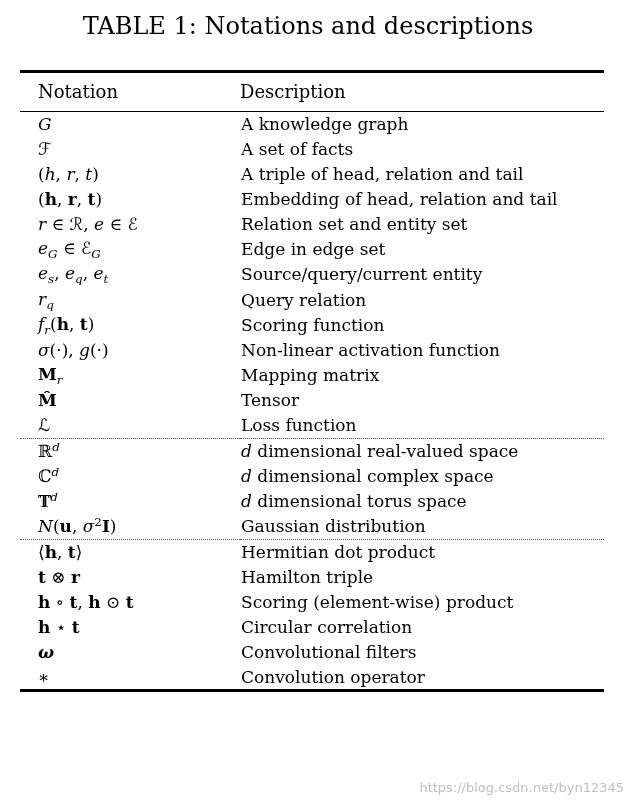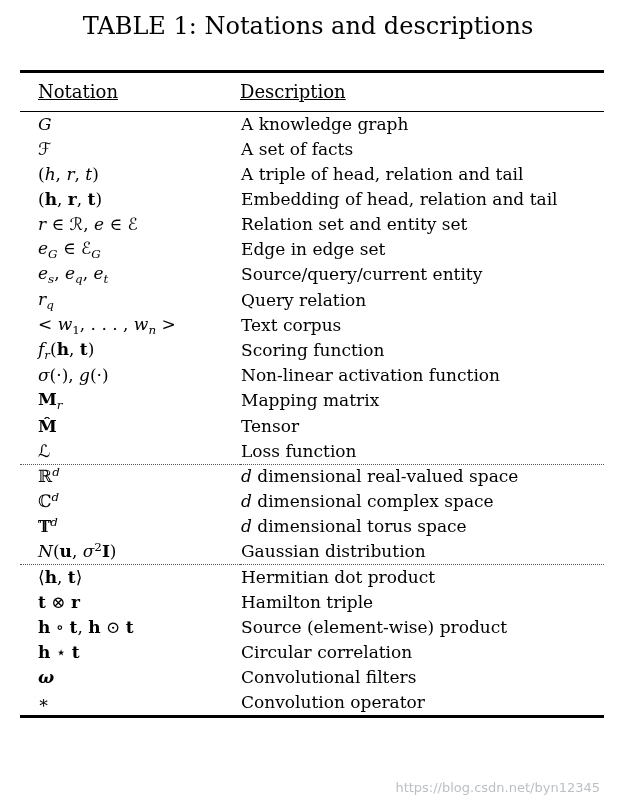--- a/index.html
+++ b/index.html
@@ -23,21 +23,20 @@
     border-top:3px solid #000;
     border-bottom:3px solid #000;
     table-layout:fixed;
   }
   thead th{
     font-weight:400;
     text-align:left;
     font-size:18px;
     padding:8px 0 9px 0;
     border-bottom:1.6px solid #000;
-    text-decoration:underline;
   }
   th.ncol, td.ncell{width:220px;padding-left:18px}
   td{
     font-size:17px;
     height:25.2px;
     line-height:1.15;
     vertical-align:middle;
     white-space:nowrap;
     overflow:visible;
   }
@@ -47,21 +46,21 @@
   .bfit{font-weight:700;font-style:italic}
   .cal{font-style:italic}
   .sub{font-size:70%;vertical-align:-0.32em;line-height:1}
   .sup{font-size:70%;vertical-align:0.5em;line-height:1}
   .it.sub,.cal.sub{font-size:70%;vertical-align:-0.32em;line-height:1}
   .it.sup{font-size:70%;vertical-align:0.5em;line-height:1}
   .bb{position:relative;display:inline-block;margin-right:1px}
   .bb::after{content:attr(data-ch);position:absolute;left:1.7px;top:0}
   .watermark{
     position:absolute;
-    right:24px;bottom:6px;
+    right:0;bottom:6px;
     font-family:"DejaVu Sans",sans-serif;
     font-size:13px;
     color:#b4b9bf;
     opacity:.9;
   }
 </style>
 </head>
 <body>
 
 <h1 class="title">TABLE 1: Notations and descriptions</h1>
@@ -100,24 +99,20 @@
       </tr>
       <tr>
         <td class="ncell"><span class="it">e</span><span class="it sub">s</span><span>, </span><span class="it">e</span><span class="it sub">q</span><span>, </span><span class="it">e</span><span class="it sub">t</span></td>
         <td><span>Source/query/current entity</span></td>
       </tr>
       <tr>
         <td class="ncell"><span class="it">r</span><span class="it sub">q</span></td>
         <td><span>Query relation</span></td>
       </tr>
       <tr>
-        <td class="ncell"><span>&lt; </span><span class="it">w</span><span class="sub">1</span><span>, . . . , </span><span class="it">w</span><span class="it sub">n</span><span> &gt;</span></td>
-        <td><span>Text corpus</span></td>
-      </tr>
-      <tr>
         <td class="ncell"><span class="it">f</span><span class="it sub">r</span><span>(</span><span class="bf">h</span><span>, </span><span class="bf">t</span><span>)</span></td>
         <td><span>Scoring function</span></td>
       </tr>
       <tr>
         <td class="ncell"><span class="it">σ</span><span>(·), </span><span class="it">g</span><span>(·)</span></td>
         <td><span>Non-linear activation function</span></td>
       </tr>
       <tr>
         <td class="ncell"><span class="bf">M</span><span class="it sub">r</span></td>
         <td><span>Mapping matrix</span></td>
@@ -153,21 +148,21 @@
       <tr>
         <td class="ncell"><span>⟨</span><span class="bf">h</span><span>, </span><span class="bf">t</span><span>⟩</span></td>
         <td><span>Hermitian dot product</span></td>
       </tr>
       <tr>
         <td class="ncell"><span class="bf">t</span><span> ⊗ </span><span class="bf">r</span></td>
         <td><span>Hamilton triple</span></td>
       </tr>
       <tr>
         <td class="ncell"><span class="bf">h</span><span> ∘ </span><span class="bf">t</span><span>, </span><span class="bf">h</span><span> ⊙ </span><span class="bf">t</span></td>
-        <td><span>Source (element-wise) product</span></td>
+        <td><span>Scoring (element-wise) product</span></td>
       </tr>
       <tr>
         <td class="ncell"><span class="bf">h</span><span> ⋆ </span><span class="bf">t</span></td>
         <td><span>Circular correlation</span></td>
       </tr>
       <tr>
         <td class="ncell"><span class="bfit">ω</span></td>
         <td><span>Convolutional filters</span></td>
       </tr>
       <tr>

